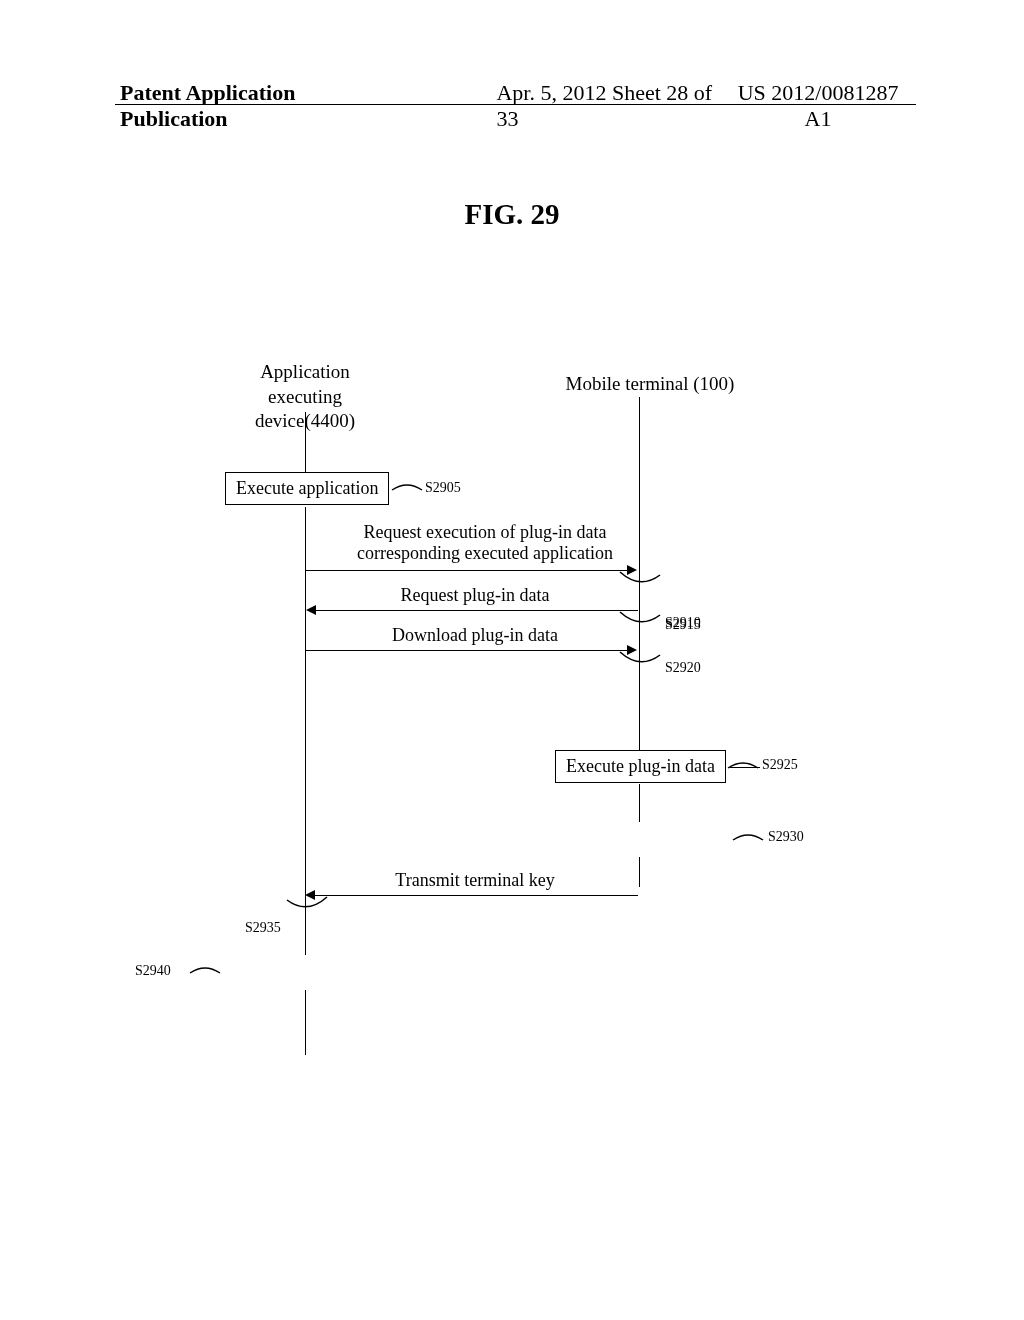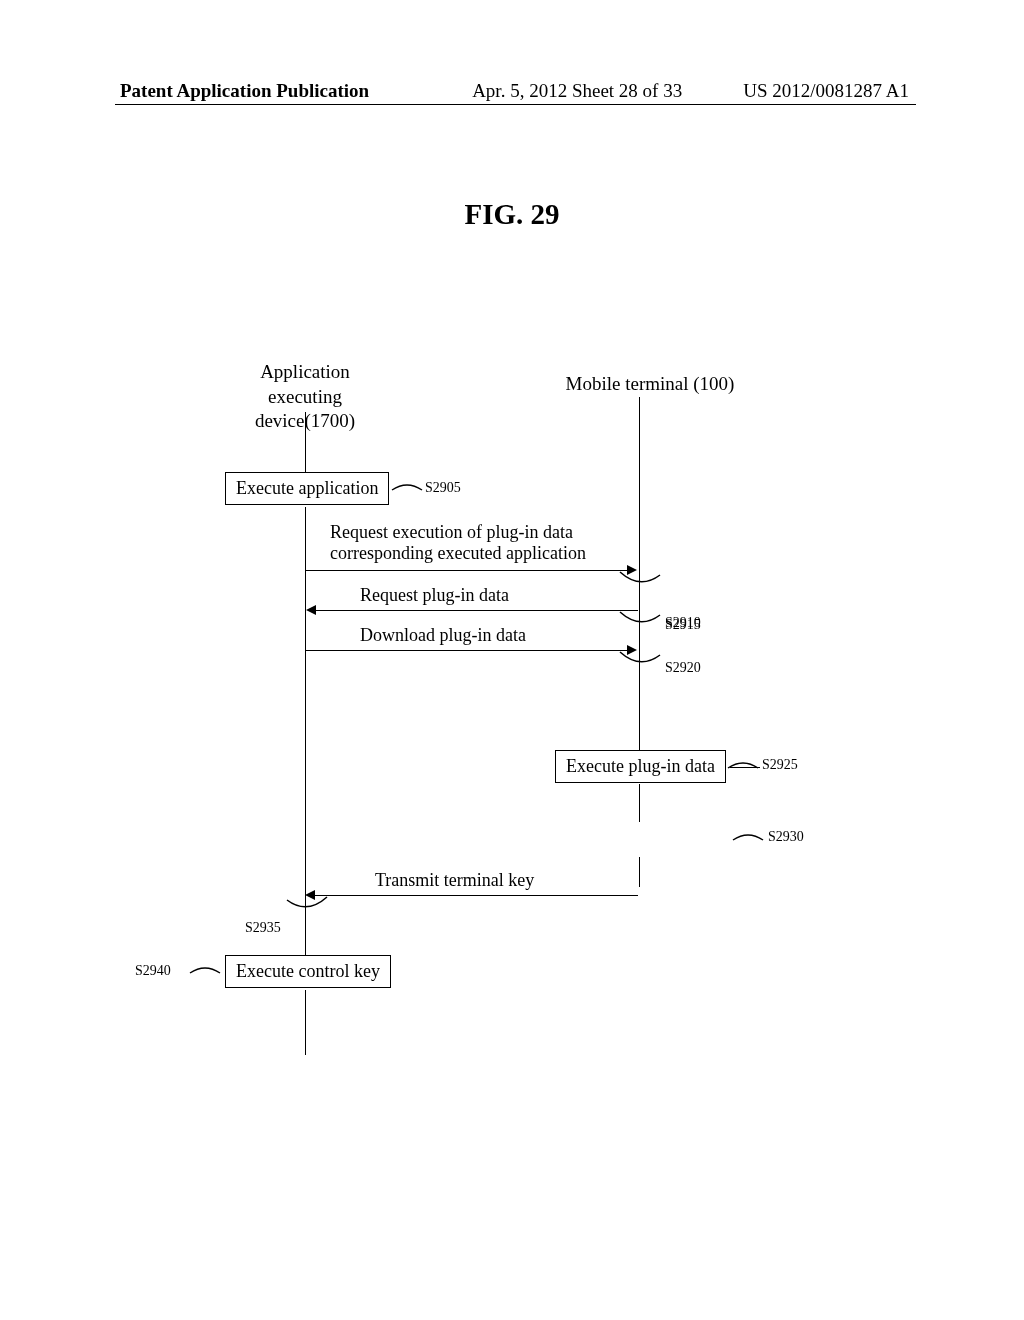--- a/index.html
+++ b/index.html
@@ -14,21 +14,21 @@
       height: 1320px;
       position: relative;
     }
     .header {
       position: absolute;
       top: 80px;
       left: 0;
       right: 0;
       display: flex;
       padding: 0 115px 0 120px;
-      font-size: 19px;
+      font-size: 22px;
     }
     .header-left {
       font-weight: bold;
     }
     .header-center {
       margin-left: 103px;
     }
     .header-right {
       margin-left: auto;
       text-align: center;
@@ -94,20 +94,21 @@
       position: absolute;
       width: 0;
       height: 0;
       border-top: 5px solid transparent;
       border-bottom: 5px solid transparent;
       border-right: 10px solid #000;
     }
     .msg-label {
       position: absolute;
       font-size: 18px;
+      text-align: center;
       white-space: nowrap;
     }
     .step-label {
       position: absolute;
       font-size: 14px;
     }
     .step-line {
       position: absolute;
       width: 30px;
       height: 1px;
@@ -127,21 +128,21 @@
   <span class="header-right">US 2012/0081287 A1</span>
 </div>
 <div class="header-line"></div>
 
 <div class="fig-title">FIG. 29</div>
 
 <div class="diagram">
 
   <div class="actor-label" style="left:225px; top:0; width:160px;">
     <span>Application executing</span><br>
-    <span>device(1700)</span>
+    <span>device(4400)</span>
   </div>
   <div class="actor-label" style="left:550px; top:12px; width:200px;">Mobile terminal (100)</div>
 
   <div class="lifeline" style="left:305px; top:52px; height:60px;"></div>
   <div class="lifeline" style="left:305px; top:147px; height:448px;"></div>
   <div class="lifeline" style="left:305px; top:630px; height:65px;"></div>
 
   <div class="lifeline" style="left:639px; top:37px; height:353px;"></div>
   <div class="lifeline" style="left:639px; top:424px; height:38px;"></div>
   <div class="lifeline" style="left:639px; top:497px; height:30px;"></div>
@@ -192,19 +193,18 @@
   <div class="step-label" style="left:768px; top:469px;">S2930</div>
 
   <div class="msg-label" style="left:375px; top:510px; width:200px;">Transmit terminal key</div>
   <div class="arrow-line" style="left:313px; top:535px; width:325px;"></div>
   <div class="arrow-head-left" style="left:305px; top:530px;"></div>
   <svg class="leader" style="left:282px; top:535px;" width="50" height="25">
     <path d="M 45 2 Q 25 20 5 5" stroke="#000" fill="none" stroke-width="1.5"></path>
   </svg>
   <div class="step-label" style="left:245px; top:560px;">S2935</div>
 
-  <div class="box" style="left:225px; top:595px;">Execute control key</div>
   <svg class="leader" style="left:190px; top:603px;" width="40" height="20">
     <path d="M 30 10 Q 15 0 0 10" stroke="#000" fill="none" stroke-width="1.5"></path>
   </svg>
   <div class="step-label" style="left:135px; top:603px;">S2940</div>
 
 </div>
 
 </body></html>

